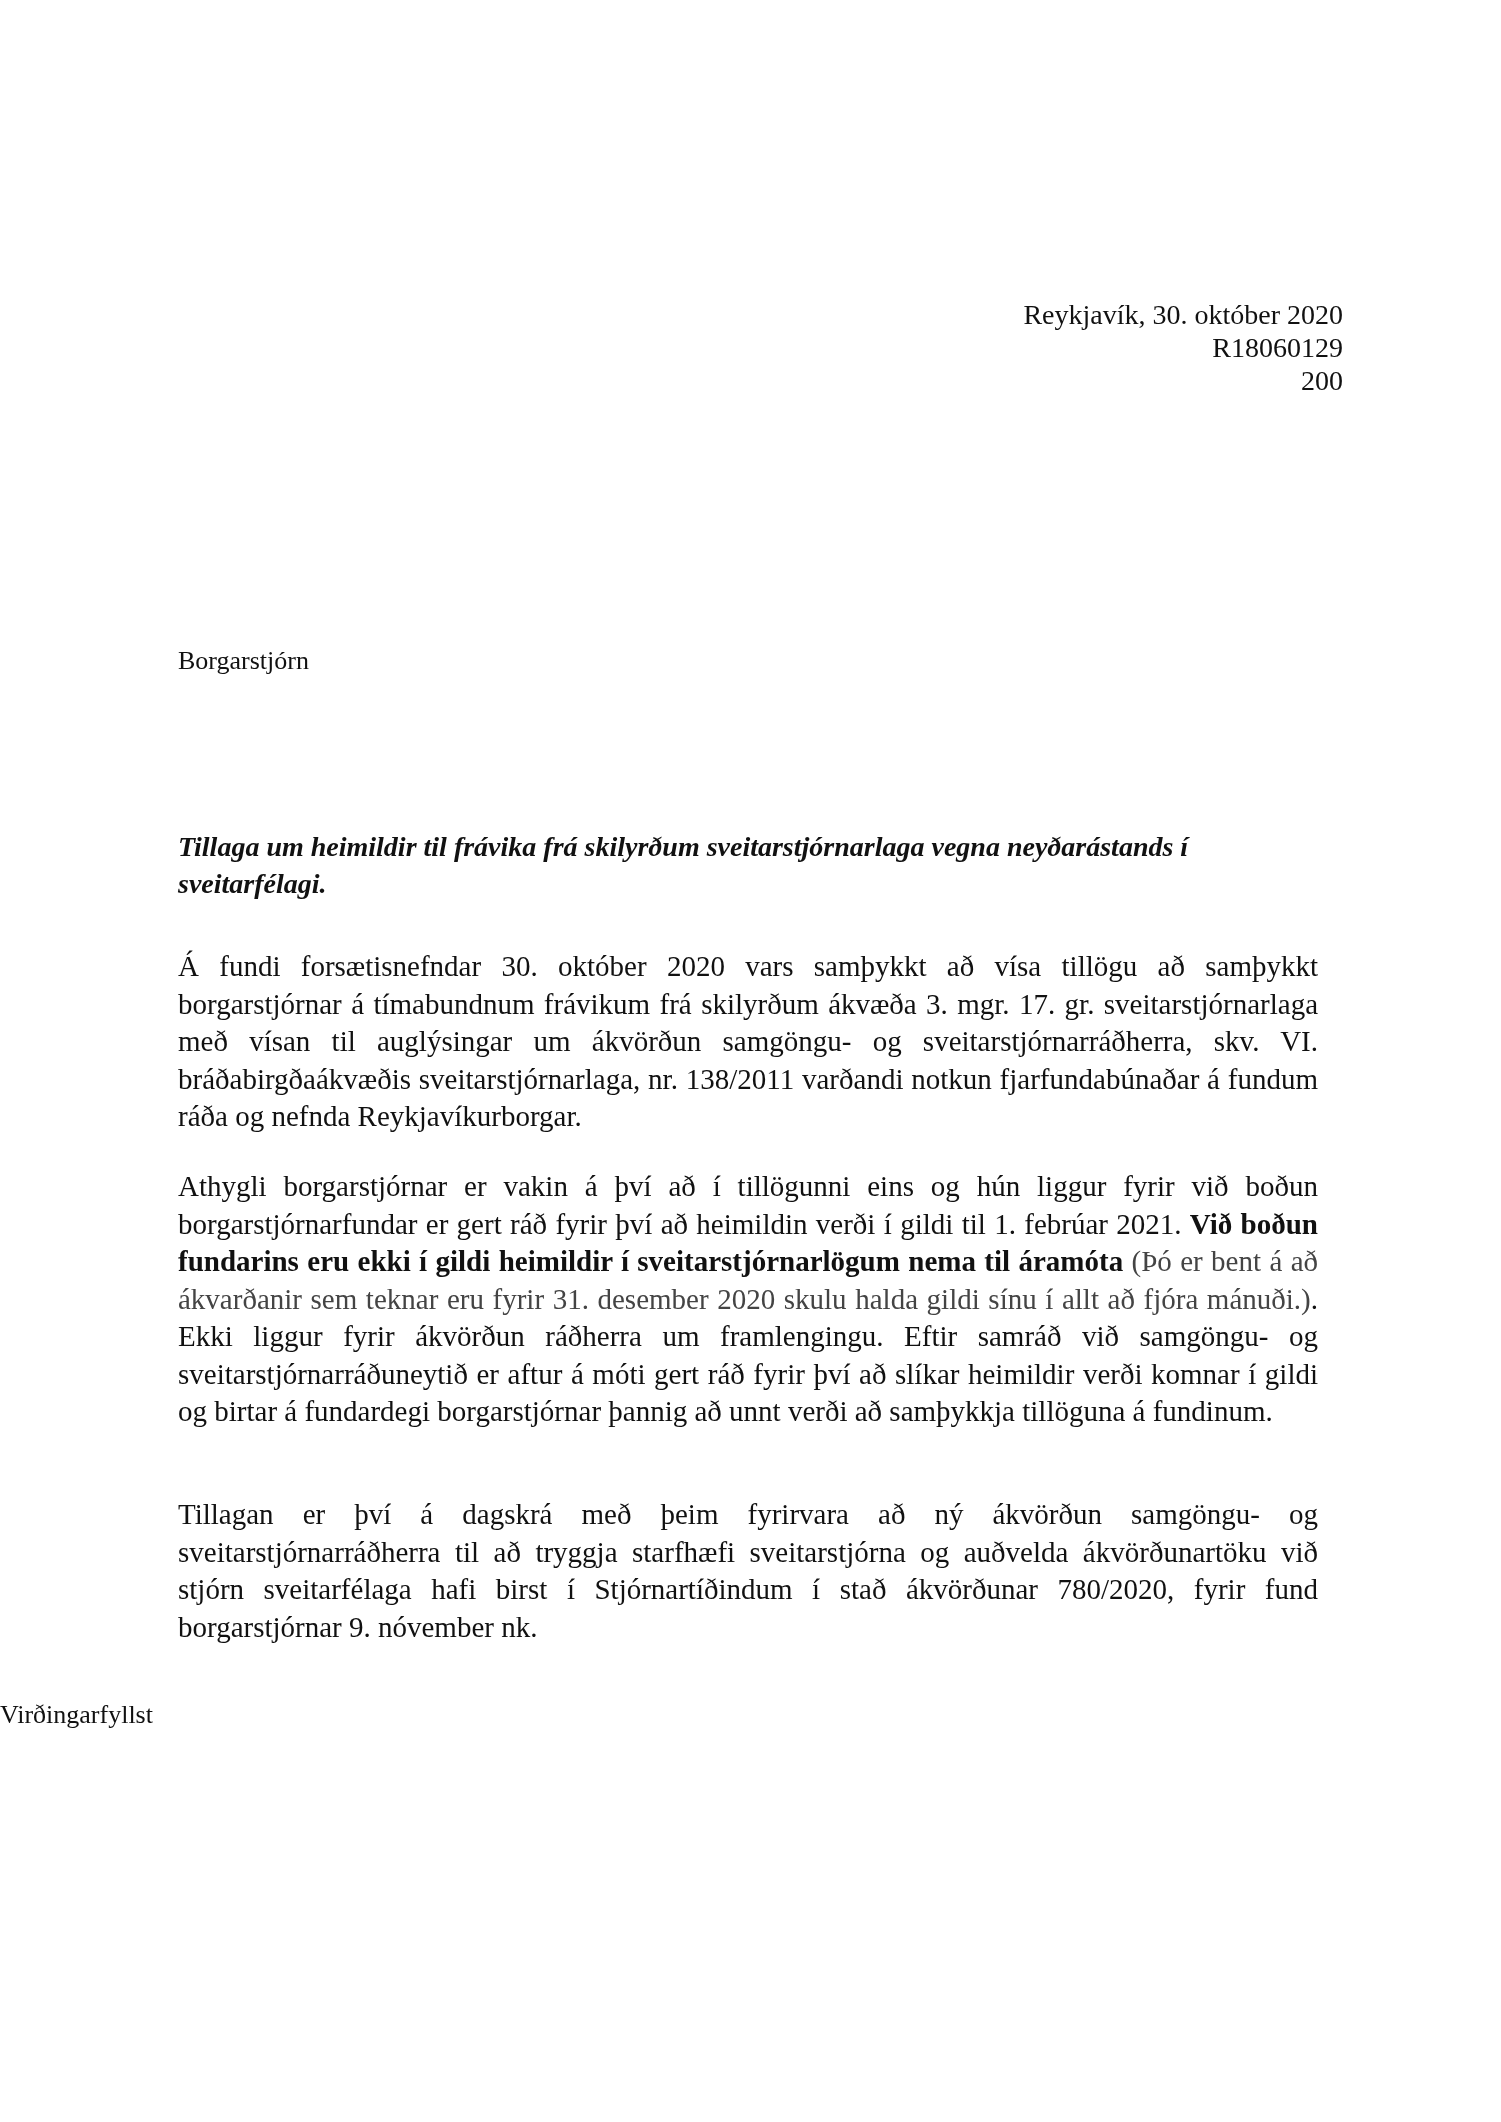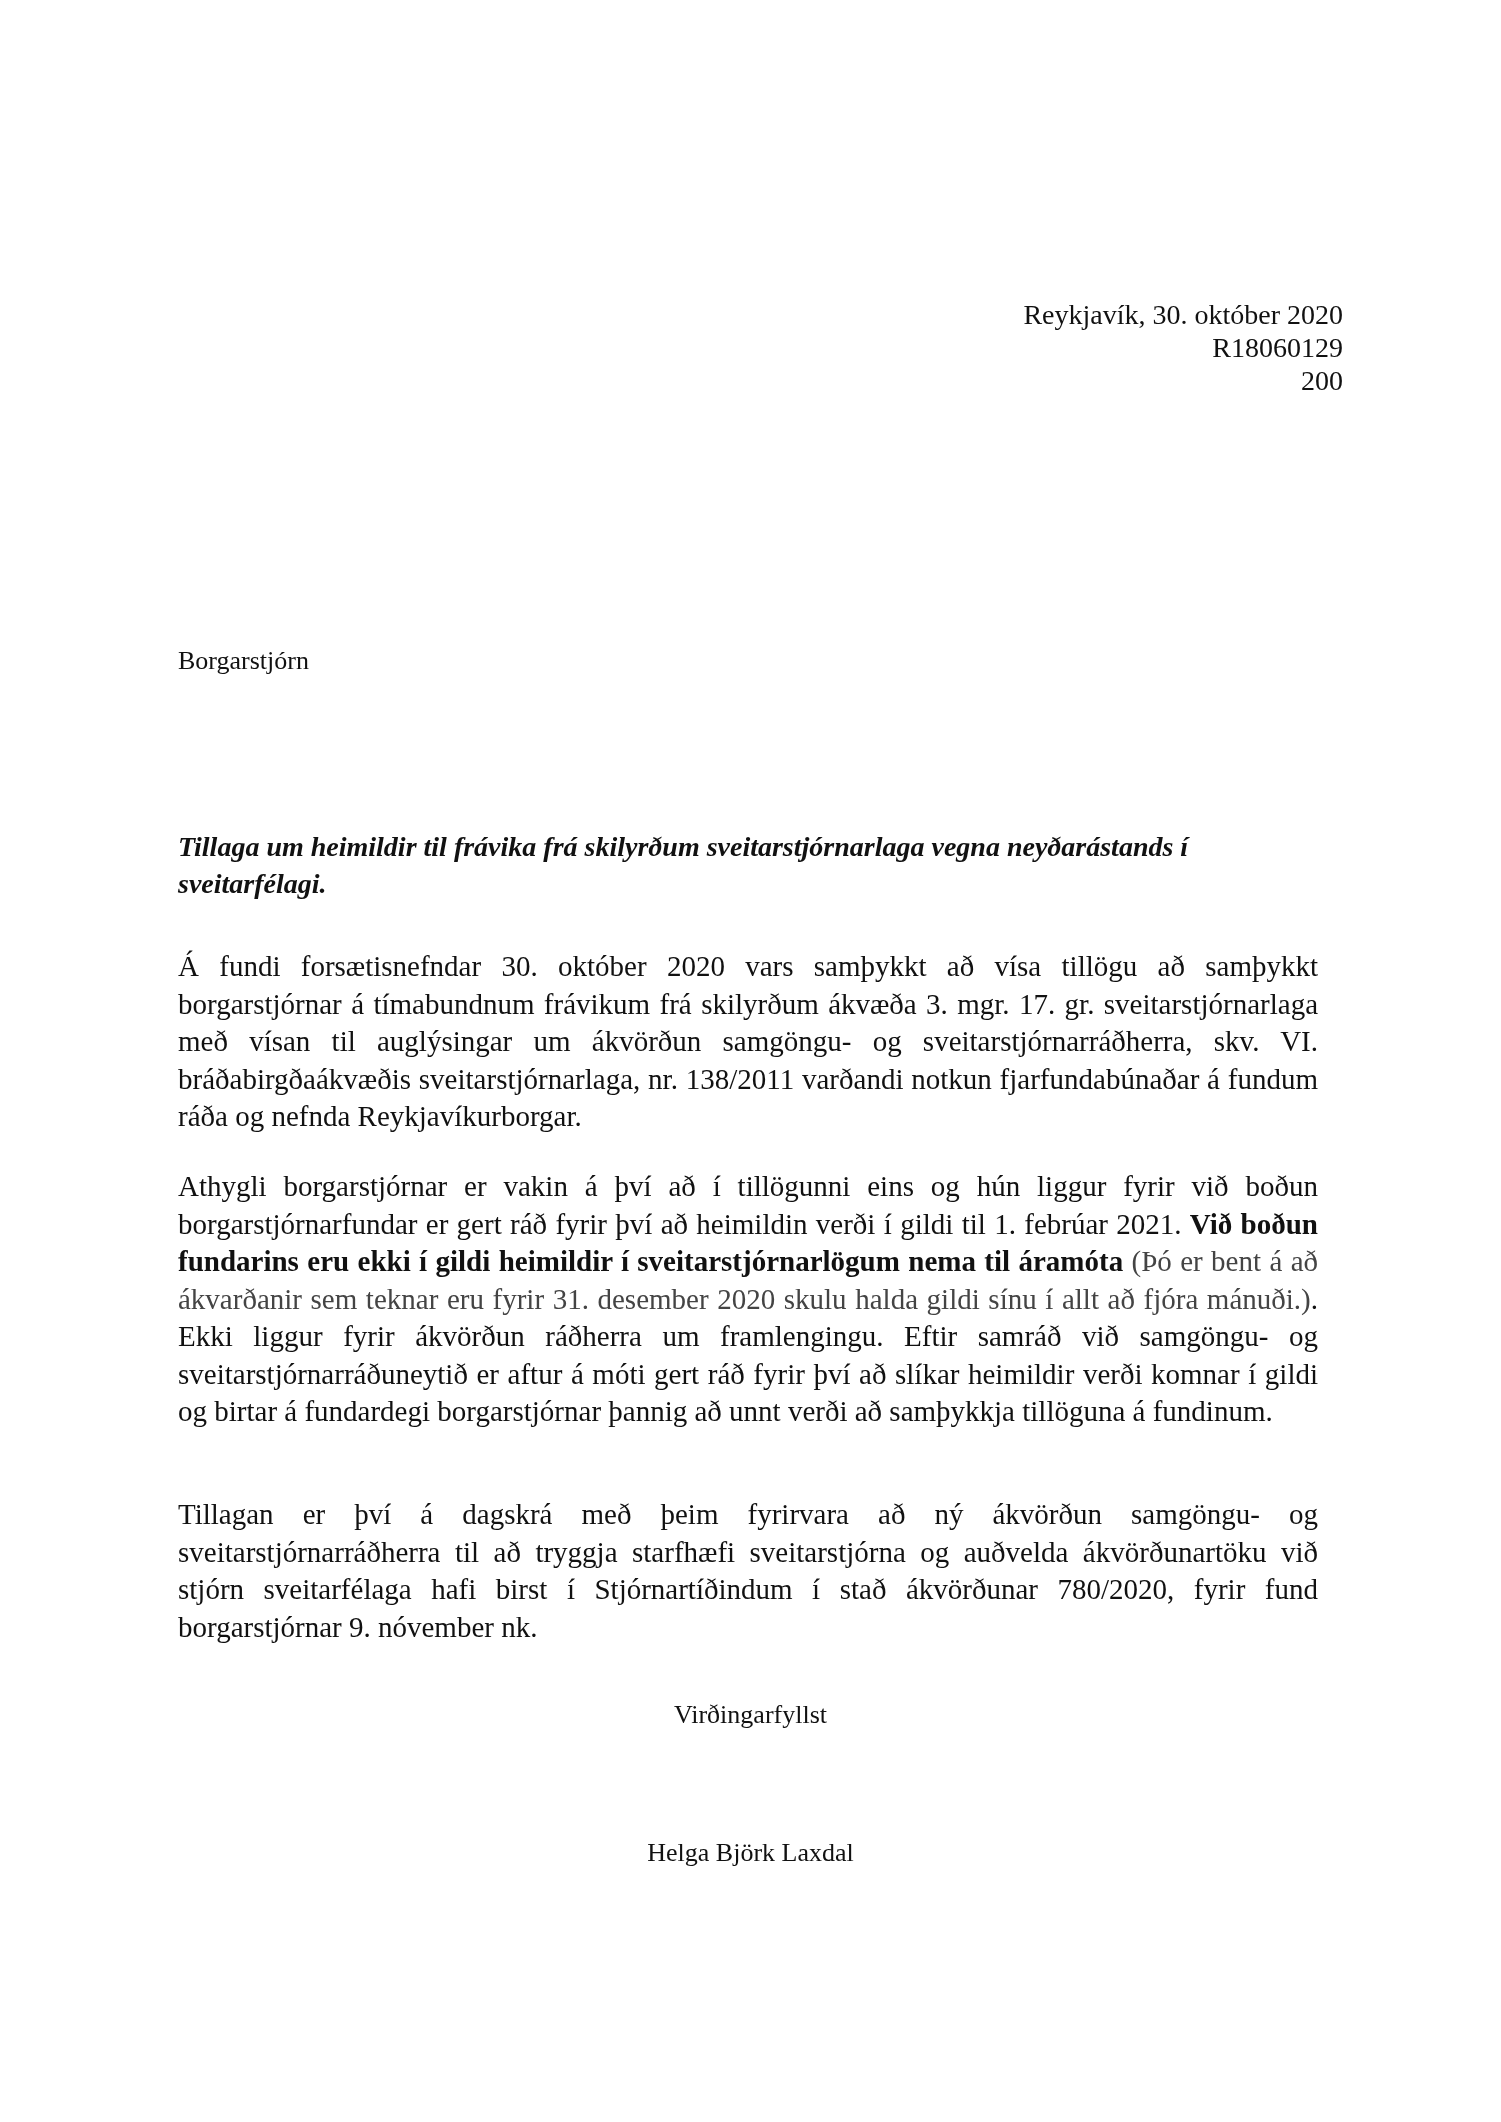--- a/index.html
+++ b/index.html
@@ -25,21 +25,21 @@
     position: absolute; left: 178px; width: 1140px;
     font-size: 29px; line-height: 37.5px; text-align: justify;
   }
   .p1 { top: 948px; }
   .p2 { top: 1168px; }
   .p3 { top: 1496px; }
   .bold { font-weight: bold; }
   .gray { color: #444444; }
   .closing {
     position: absolute; left: 0; width: 1501px; top: 1700px;
-    text-align: center; font-size: 26px;
+    font-size: 26px;
   }
   .signature {
     position: absolute; left: 0; width: 1501px; top: 1835px;
     text-align: center; font-size: 26px; line-height: 36px;
   }
 </style>
 </head>
 <body>
 
 <div class="header-block">
@@ -54,14 +54,13 @@
 
 <div class="body-text p1">Á fundi forsætisnefndar 30. október 2020 vars samþykkt að vísa tillögu að samþykkt borgarstjórnar á tímabundnum frávikum frá skilyrðum ákvæða 3. mgr. 17. gr. sveitarstjórnarlaga með vísan til auglýsingar um ákvörðun samgöngu- og sveitarstjórnarráðherra, skv. VI. bráðabirgðaákvæðis sveitarstjórnarlaga, nr. 138/2011 varðandi notkun fjarfundabúnaðar á fundum ráða og nefnda Reykjavíkurborgar.</div>
 
 <div class="body-text p2"><span>Athygli borgarstjórnar er vakin á því að í tillögunni eins og hún liggur fyrir við boðun borgarstjórnarfundar er gert ráð fyrir því að heimildin verði í gildi til 1. febrúar 2021. </span><span class="bold">Við boðun fundarins eru ekki í gildi heimildir í sveitarstjórnarlögum nema til áramóta</span><span class="gray"> (Þó er bent á að ákvarðanir sem teknar eru fyrir 31. desember 2020 skulu halda gildi sínu í allt að fjóra mánuði.)</span><span>. Ekki liggur fyrir ákvörðun ráðherra um framlengingu. Eftir samráð við samgöngu- og sveitarstjórnarráðuneytið er aftur á móti gert ráð fyrir því að slíkar heimildir verði komnar í gildi og birtar á fundardegi borgarstjórnar þannig að unnt verði að samþykkja tillöguna á fundinum.</span></div>
 
 <div class="body-text p3">Tillagan er því á dagskrá með þeim fyrirvara að ný ákvörðun samgöngu- og sveitarstjórnarráðherra til að tryggja starfhæfi sveitarstjórna og auðvelda ákvörðunartöku við stjórn sveitarfélaga hafi birst í Stjórnartíðindum í stað  ákvörðunar 780/2020, fyrir fund borgarstjórnar 9. nóvember nk.</div>
 
 <div class="closing">Virðingarfyllst</div>
 
 <div class="signature">
-  <div>Helga Björk Laxdal</div>
 </div>
 
 </body></html>

